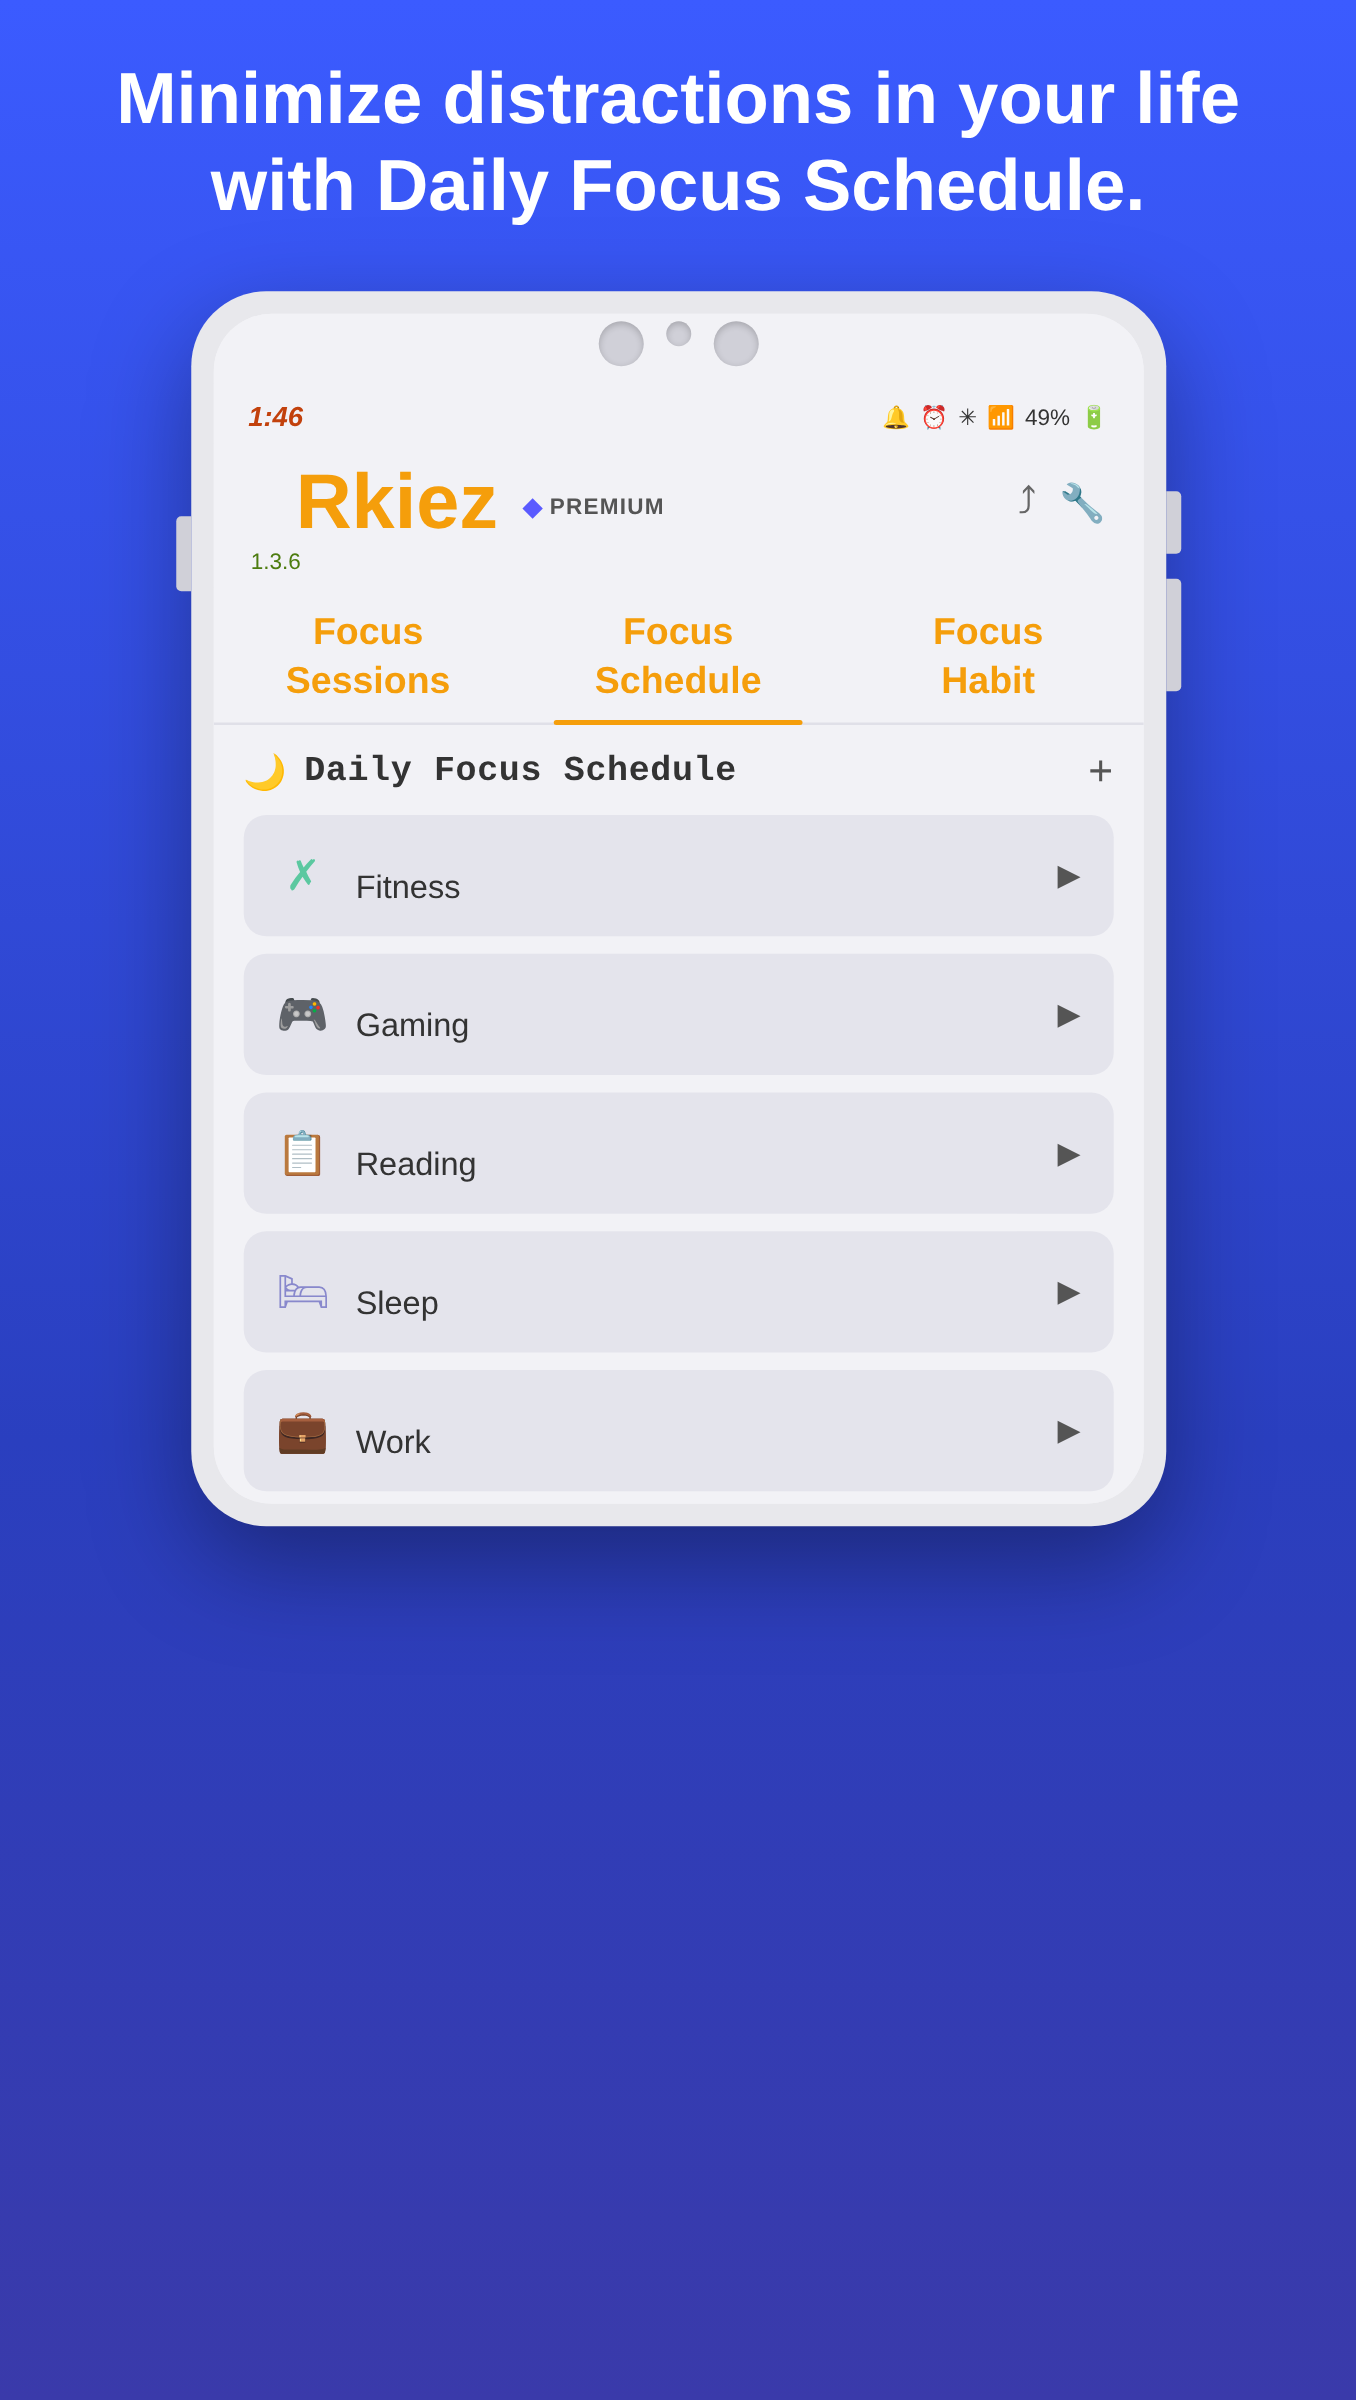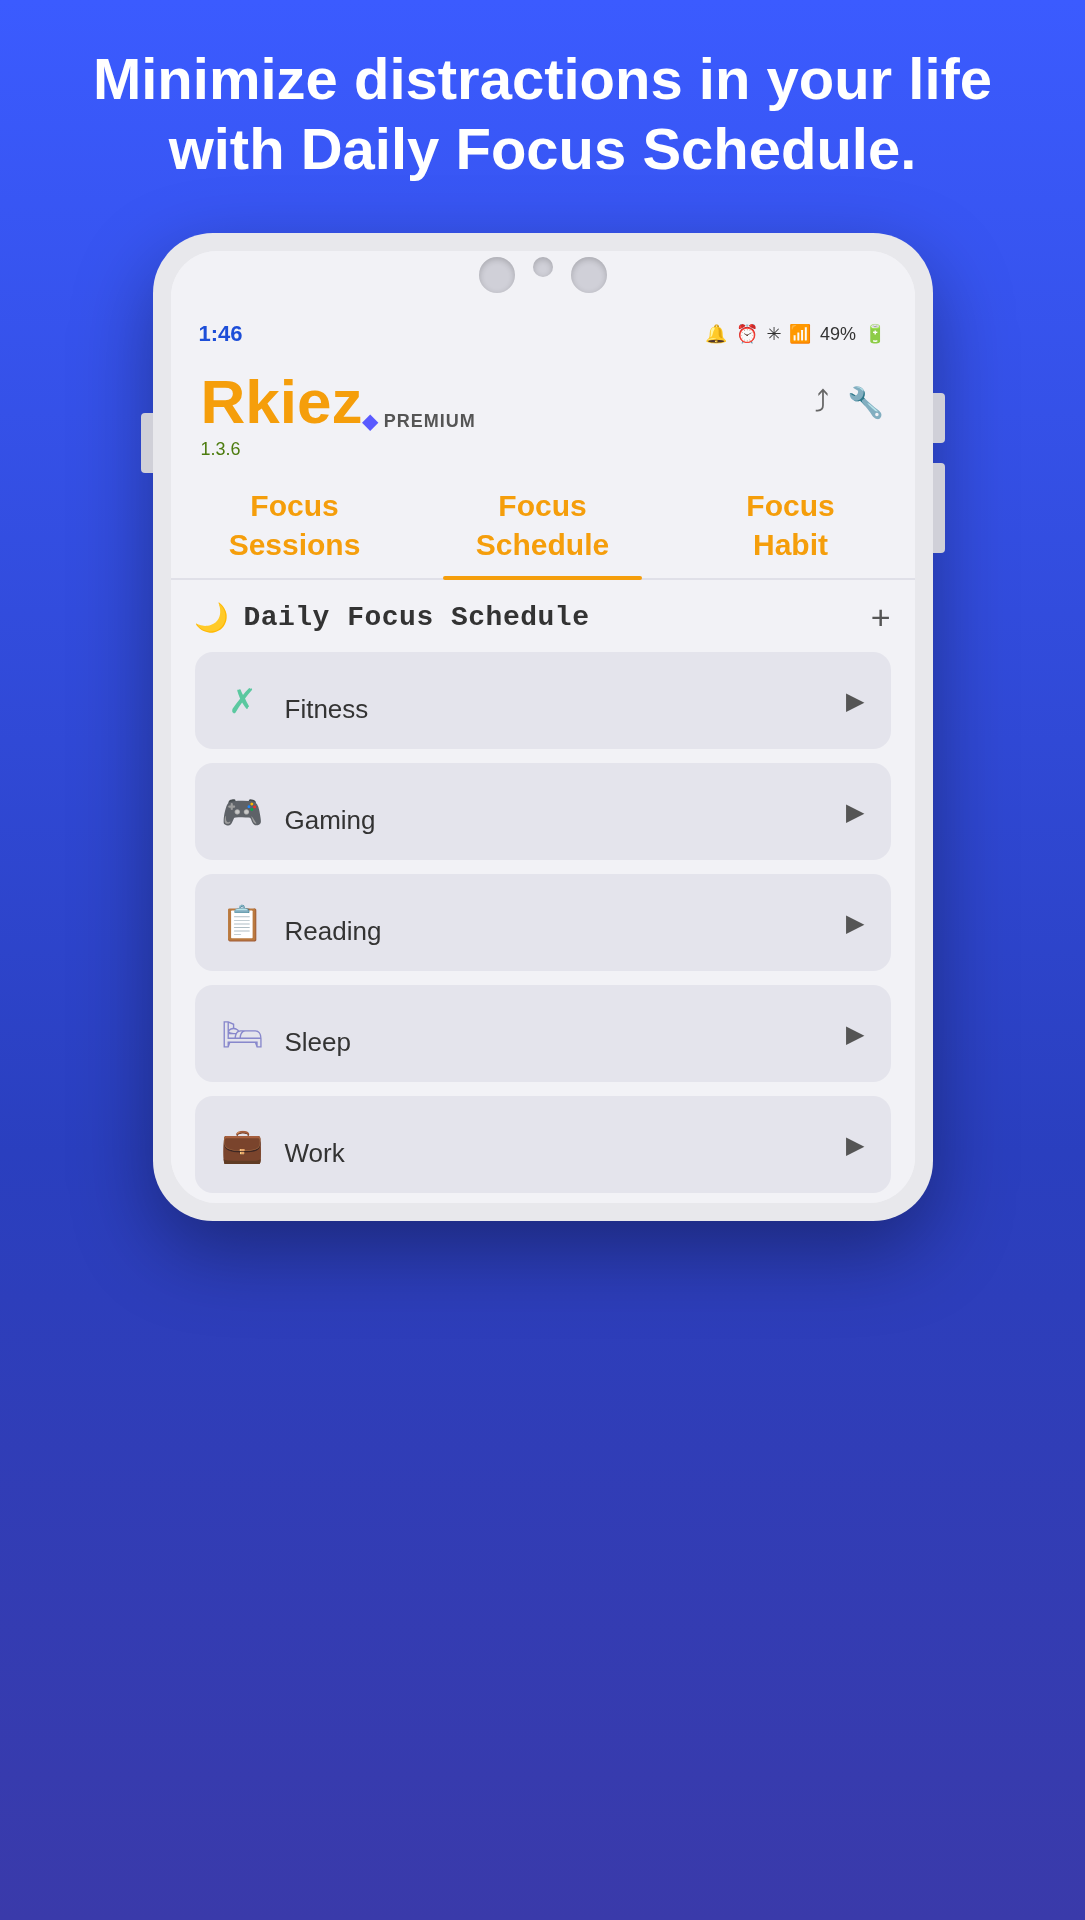--- a/index.html
+++ b/index.html
@@ -45,21 +45,22 @@
       display: flex;
       justify-content: space-between;
       align-items: center;
       padding: 14px 28px 8px;
       background: #f2f2f6;
     }
 
     .status-time {
       font-size: 22px;
       font-weight: 600;
-      color: #1d4ed8;
+      color: #c2410c;
+      font-style: italic;
     }
 
     .status-icons {
       display: flex;
       align-items: center;
       gap: 8px;
       font-size: 18px;
       color: #333;
     }
 
@@ -94,22 +95,23 @@
       justify-content: space-between;
     }
 
     .app-logo-area {
       display: flex;
       flex-direction: column;
     }
 
     .app-logo-row {
       display: flex;
-      align-items: flex-end;
-      gap: 0;
+      align-items: center;
+      gap: 20px;
+      margin-left: 36px;
     }
 
     .app-title {
       color: #f59e0b;
       font-size: 62px;
       font-weight: 900;
       line-height: 1;
     }
 
     .premium-badge {

